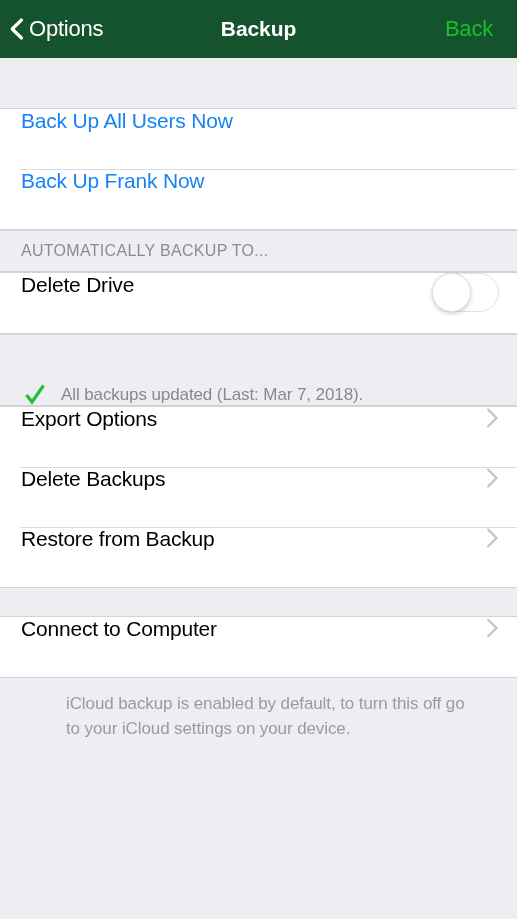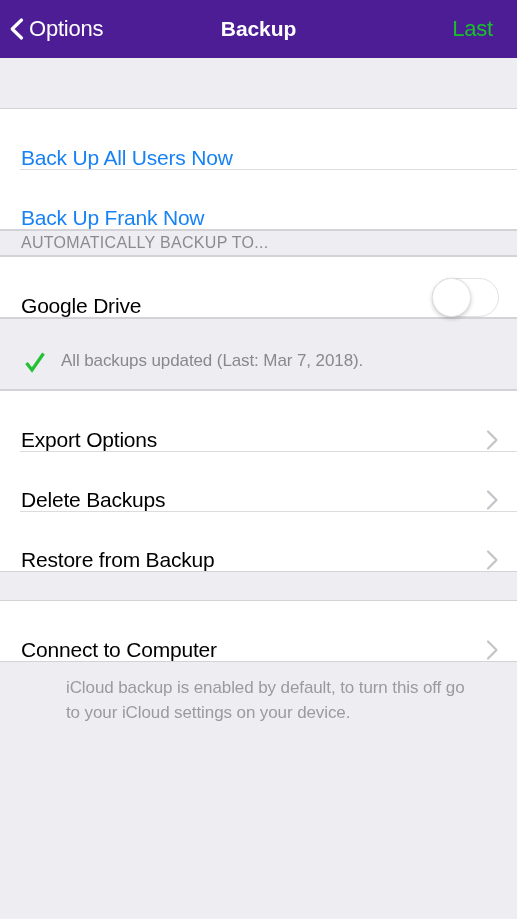--- a/index.html
+++ b/index.html
@@ -21,21 +21,21 @@
     width: 517px;
     height: 919px;
     background: #eeeef2;
     display: flex;
     flex-direction: column;
   }
 
   
   .navbar {
     height: 58px;
-    background: #4c1d95;
+    background: #14532d;
     display: flex;
     align-items: center;
     position: relative;
     flex: 0 0 auto;
   }
 
   .nav-back {
     display: flex;
     align-items: center;
     gap: 5px;
@@ -103,21 +103,21 @@
   .group {
     background: #ffffff;
     border-top: 1px solid #d3d3d7;
     border-bottom: 1px solid #d3d3d7;
   }
 
   .row {
     position: relative;
     height: 60px;
     display: flex;
-    align-items: flex-end;
+    align-items: flex-start;
     padding-left: 21px;
     padding-right: 18px;
     background: #ffffff;
     cursor: pointer;
   }
 
   .row + .row::before {
     content: "";
     position: absolute;
     left: 20px;
@@ -145,21 +145,21 @@
     height: 22px;
     flex: 0 0 auto;
     display: block;
   }
 
   
   .section-header {
     background: #eeeef2;
     border-top: 1px solid #d3d3d7;
     border-bottom: 1px solid #d3d3d7;
-    height: 26px;
+    height: 42px;
     display: flex;
     align-items: center;
     padding-left: 21px;
     color: #8b8b90;
     font-size: 16px;
     letter-spacing: 0.3px;
   }
 
   
   .toggle {
@@ -186,21 +186,21 @@
     box-shadow: 0 2px 4px rgba(0,0,0,0.18), 0 0 1px rgba(0,0,0,0.12);
   }
 
   
   .status {
     background: #eeeef2;
     border-top: 1px solid #d3d3d7;
     border-bottom: 1px solid #d3d3d7;
     height: 72px;
     display: flex;
-    align-items: center;
+    align-items: flex-end;
     padding: 14px 20px 0 25px;
     gap: 16px;
   }
 
   .check-icon {
     width: 20px;
     height: 22px;
     flex: 0 0 auto;
     display: block;
     margin-top: 1px;
@@ -238,21 +238,21 @@
 
     <div class="nav-back">
       <svg class="back-chevron" viewBox="0 0 15 24">
         <polyline points="12.5,3 3.2,12 12.5,21" fill="none" stroke="#ffffff" stroke-width="3.2" stroke-linecap="round" stroke-linejoin="round"></polyline>
       </svg>
       <span class="nav-back-label">Options</span>
     </div>
 
     <div class="nav-title">Backup</div>
 
-    <div class="nav-help">Last</div>
+    <div class="nav-help">Back</div>
   </div>
 
   <div class="content">
 
     <div class="gap gap-top"></div>
 
     <div class="group">
 
       <div class="row">
         <span class="row-label link">Back Up All Users Now</span>
@@ -263,21 +263,21 @@
       </div>
 
     </div>
 
     <div class="section-header">AUTOMATICALLY BACKUP TO...</div>
 
     <div class="group">
 
 
       <div class="row">
-        <span class="row-label">Google Drive</span>
+        <span class="row-label">Delete Drive</span>
         <div class="toggle">
           <div class="knob"></div>
         </div>
       </div>
 
     </div>
 
     <div class="status">
       <svg class="check-icon" viewBox="0 0 20 22">
         <polyline points="1.5,12 7,19 18.5,2.5" fill="none" stroke="#22c234" stroke-width="3.3" stroke-linecap="butt" stroke-linejoin="miter"></polyline>

